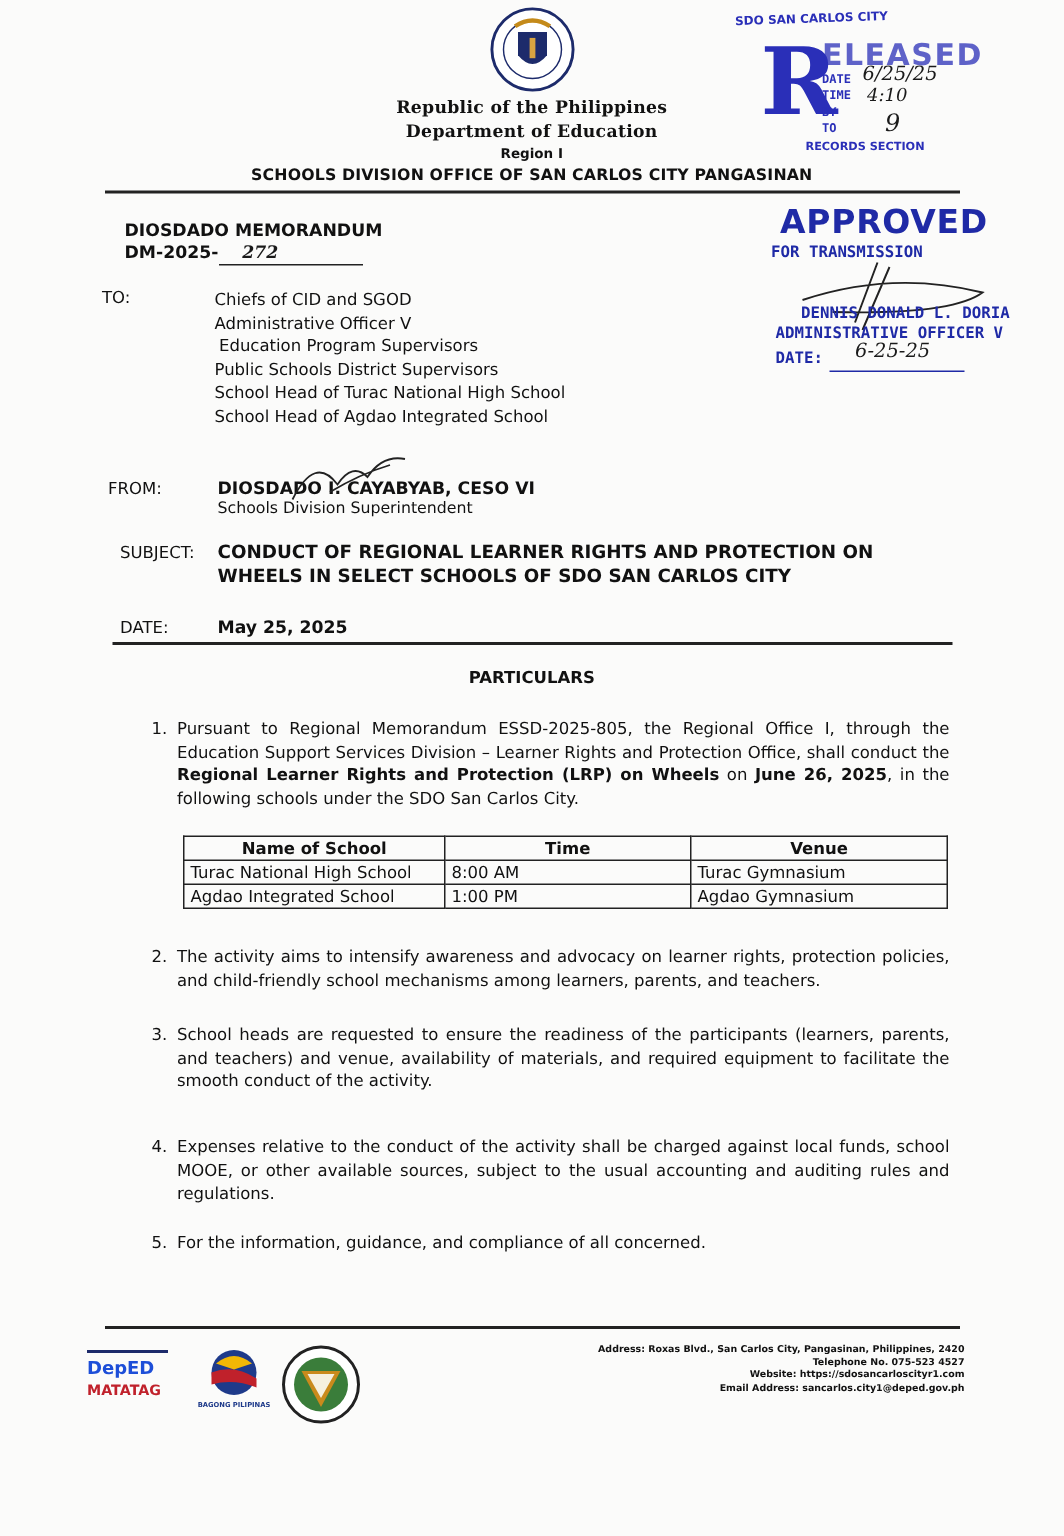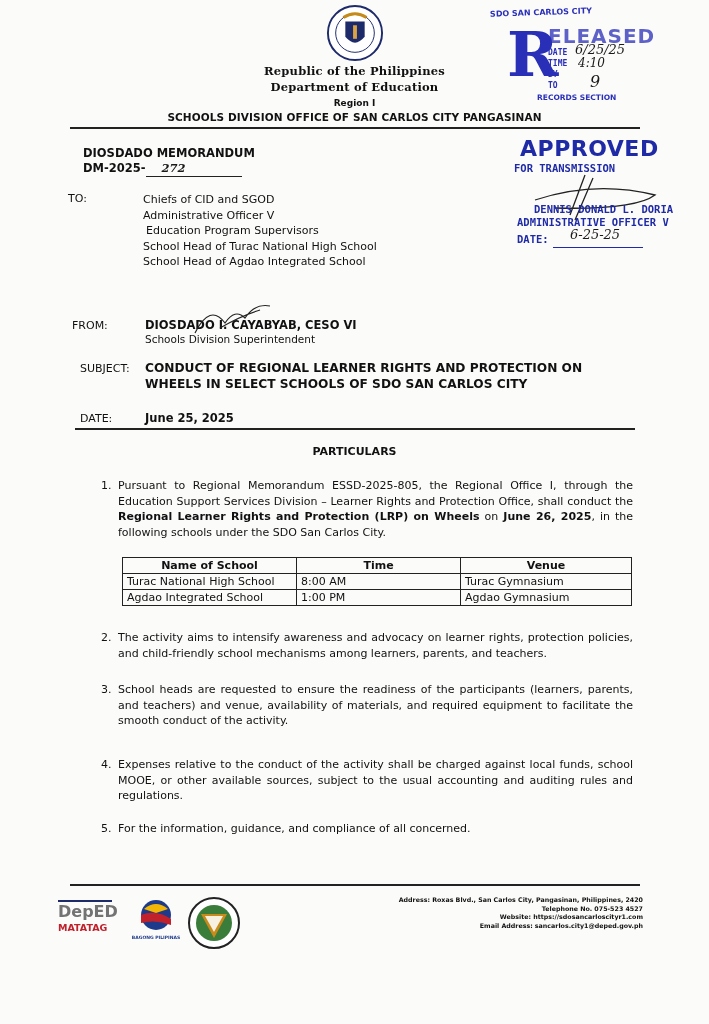--- a/index.html
+++ b/index.html
@@ -87,39 +87,40 @@
 <div class="abs memo-title">
   <div>DIOSDADO MEMORANDUM</div>
   <div><span>DM-2025-</span><span class="hand" style="display:inline-block;border-bottom:1px solid #222;width:80px;padding-left:16px;font-weight:bold;">272</span></div>
 </div>
 
 <div class="abs label" style="left:68px;top:192px;">TO:</div>
 <div class="abs to-list">
   <div>Chiefs of CID and SGOD</div>
   <div>Administrative Officer V</div>
   <div style="padding-left:3px;">Education Program Supervisors</div>
+  <div>Public Schools District Supervisors</div>
   <div>School Head of Turac National High School</div>
   <div>School Head of Agdao Integrated School</div>
 </div>
 
 <div class="abs label" style="left:72px;top:319px;">FROM:</div>
 <div class="abs" style="left:145px;top:318px;font-weight:bold;font-size:11.5px;">DIOSDADO I. CAYABYAB, CESO VI</div>
 <div class="abs" style="left:145px;top:333px;font-size:10.5px;">Schools Division Superintendent</div>
 <svg class="abs" style="left:190px;top:298px;width:100px;height:40px;" viewBox="0 0 100 40">
   <path d="M5 35 Q20 5 35 25 Q45 10 55 20 Q65 5 80 8 M30 30 Q50 18 70 12" stroke="#222" stroke-width="1.2" fill="none"></path>
 </svg>
 
 <div class="abs label" style="left:80px;top:362px;">SUBJECT:</div>
 <div class="abs subject">
   <div>CONDUCT OF REGIONAL LEARNER RIGHTS AND PROTECTION ON</div>
   <div>WHEELS IN SELECT SCHOOLS OF SDO SAN CARLOS CITY</div>
 </div>
 
 <div class="abs label" style="left:80px;top:412px;">DATE:</div>
-<div class="abs" style="left:145px;top:411px;font-weight:bold;font-size:11.5px;">June 25, 2025</div>
+<div class="abs" style="left:145px;top:411px;font-weight:bold;font-size:11.5px;">May 25, 2025</div>
 <div class="abs date-line"></div>
 
 <div class="abs particulars">PARTICULARS</div>
 
 <div class="abs para" style="top:478px;">
   <span class="num">1.</span><span>Pursuant to Regional Memorandum ESSD-2025-805, the Regional Office I, through the Education Support Services Division – Learner Rights and Protection Office, shall conduct the </span><b>Regional Learner Rights and Protection (LRP) on Wheels</b><span> on </span><b>June 26, 2025</b><span>, in the following schools under the SDO San Carlos City.</span>
 </div>
 
 <table class="sched">
   <tbody>
@@ -151,21 +152,21 @@
   <span class="num">4.</span><span>Expenses relative to the conduct of the activity shall be charged against local funds, school MOOE, or other available sources, subject to the usual accounting and auditing rules and regulations.</span>
 </div>
 <div class="abs para" style="top:821px;">
   <span class="num">5.</span><span>For the information, guidance, and compliance of all concerned.</span>
 </div>
 
 <div class="abs foot-line"></div>
 
 <div class="abs" style="left:58px;top:900px;width:60px;height:50px;">
   <div style="height:2px;background:#1d2b6b;width:54px;"></div>
-  <div style="color:#737373;font-weight:bold;font-size:16px;line-height:20px;">DepED</div>
+  <div style="color:#1d4ed8;font-weight:bold;font-size:12px;line-height:20px;">DepED</div>
   <div style="color:#c0212b;font-weight:bold;font-size:9.5px;">MATATAG</div>
 </div>
 <div class="abs" style="left:130px;top:895px;width:52px;height:55px;text-align:center;">
   <svg width="40" height="36" viewBox="0 0 40 36">
     <circle cx="20" cy="20" r="15" fill="#1e3a8a"></circle>
     <path d="M5 20 Q20 14 35 24 L35 30 Q20 24 5 28 Z" fill="#c0212b"></path>
     <path d="M8 14 Q20 4 32 14 L20 18 Z" fill="#f2b705"></path>
   </svg>
   <div style="font-size:4.5px;font-weight:bold;color:#1e3a8a;">BAGONG PILIPINAS</div>
 </div>

